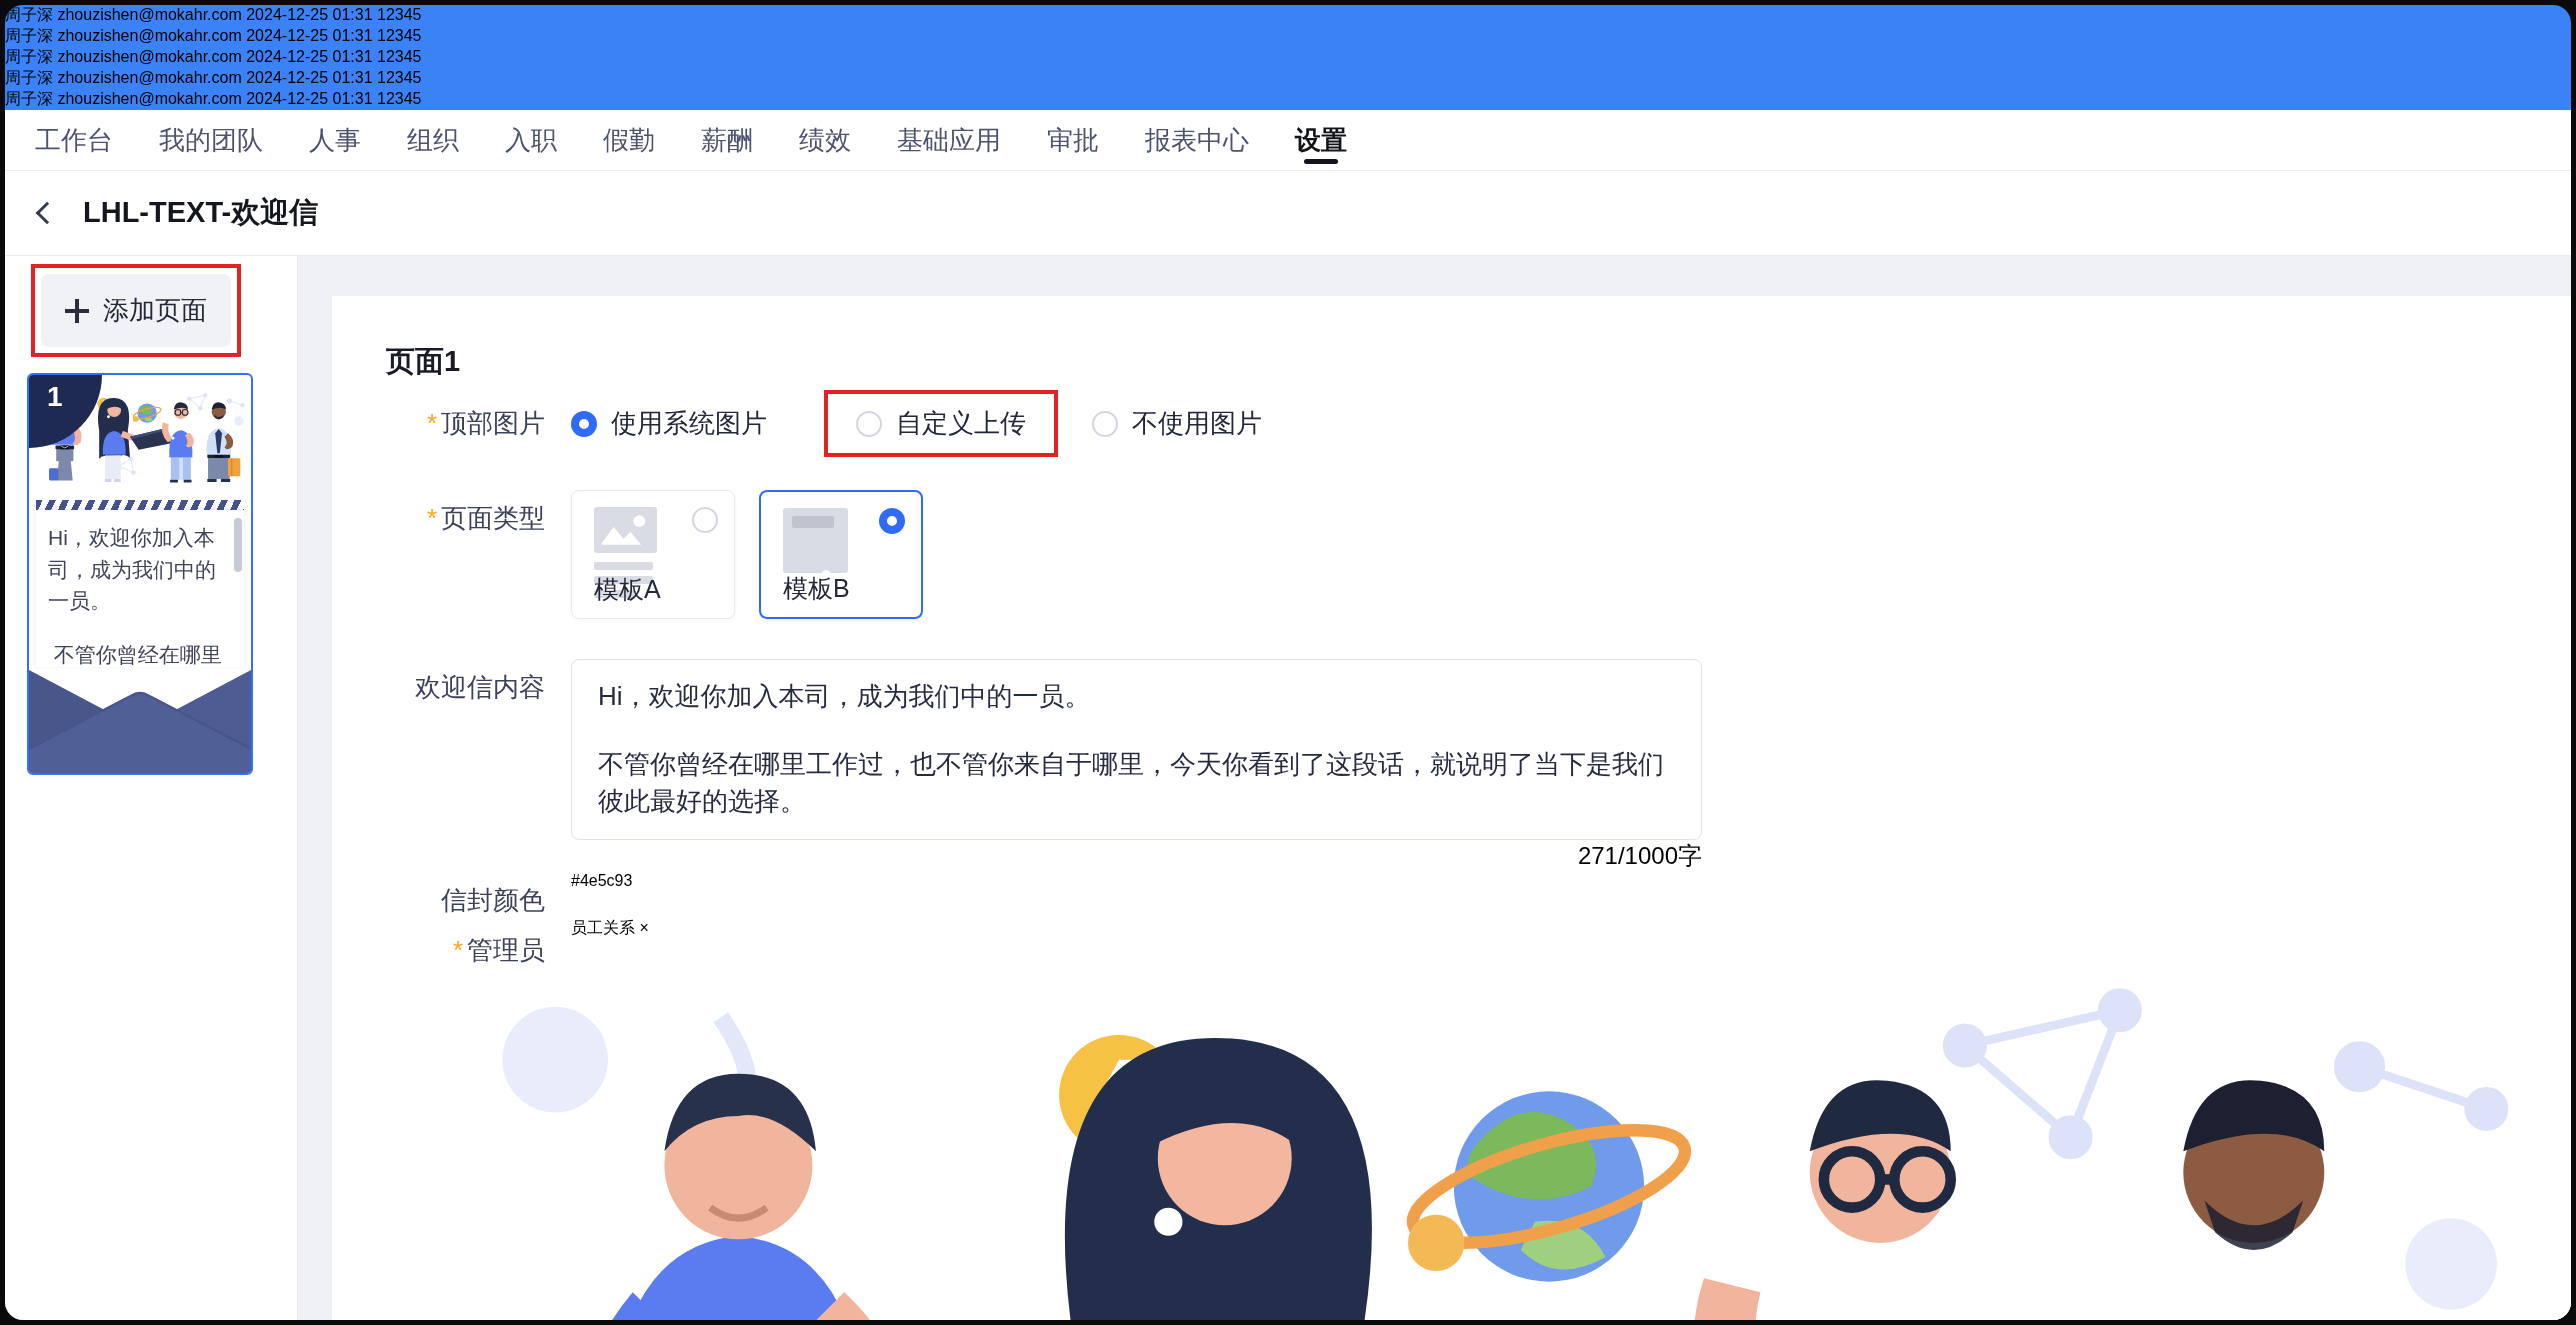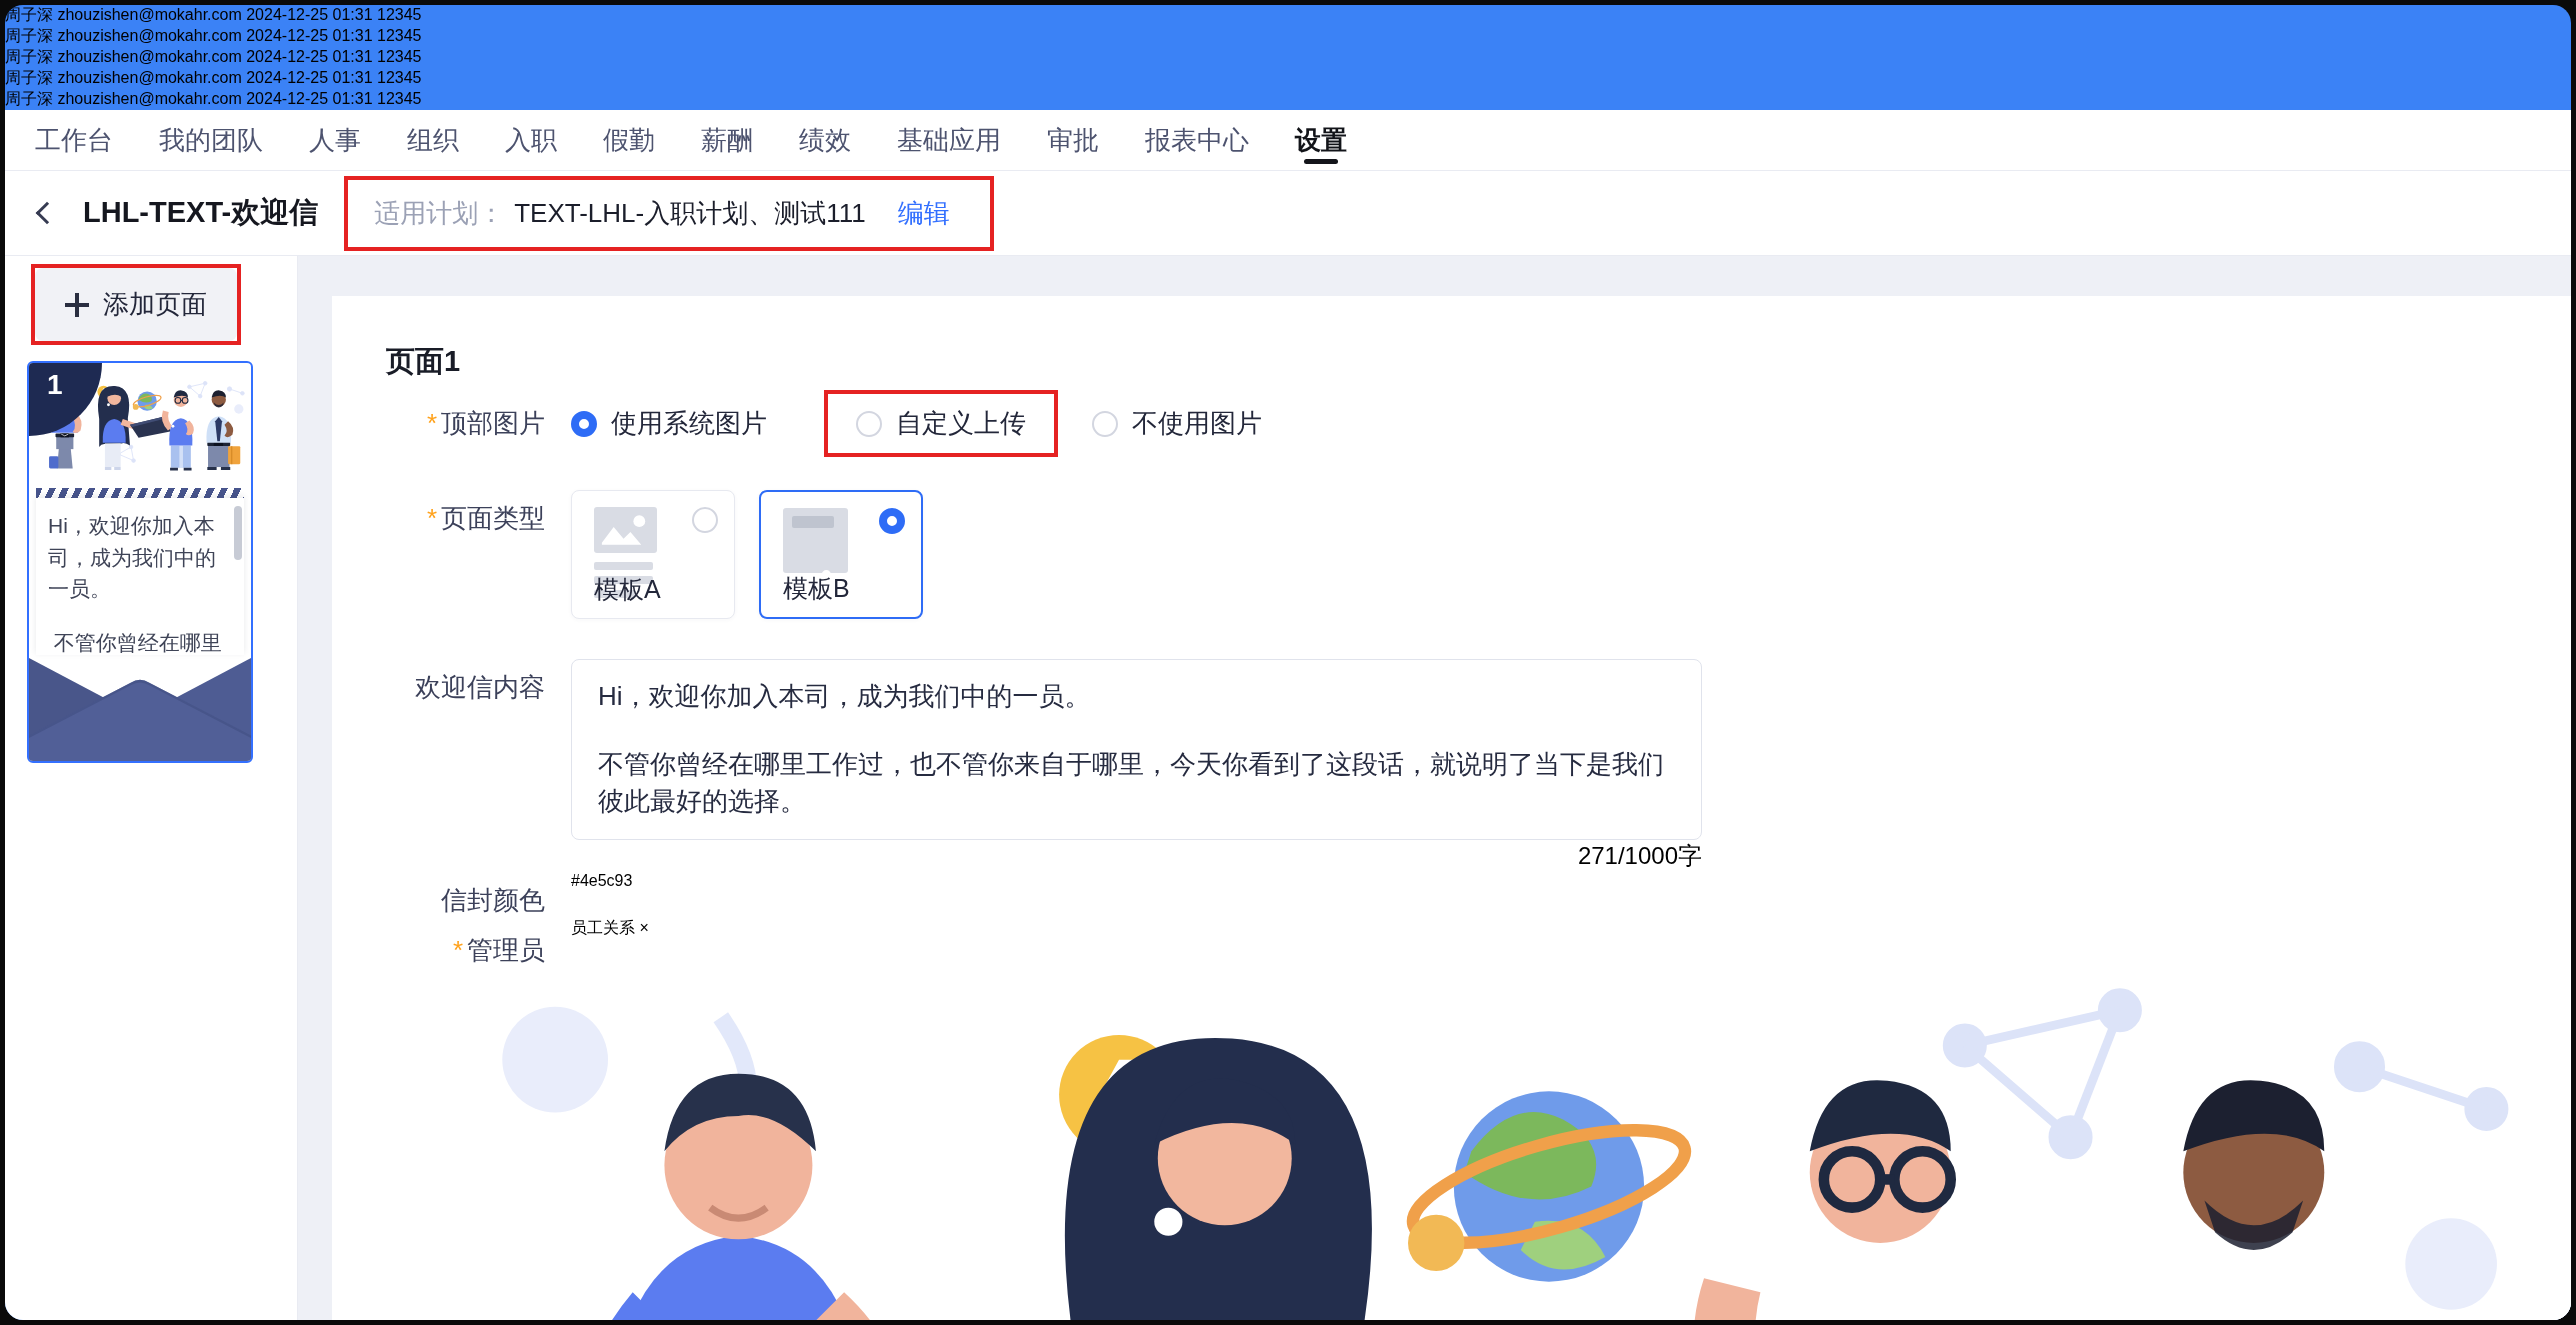--- a/index.html
+++ b/index.html
@@ -17,21 +17,21 @@
   .chev-left { width:16px; height:16px; border-left:3px solid #363b52; border-bottom:3px solid #363b52; transform:rotate(45deg); margin:0 6px 0 4px; cursor:pointer; }
   .doc-title { font-size:29px; font-weight:bold; color:#15171f; margin-left:22px; }
   .plan-annotation { margin-left:26px; border:4px solid #e52222; display:flex; align-items:center; padding:16px 40px 16px 26px; gap:10px; background:#fff; }
   .plan-label { font-size:26px; color:#9ba1b5; }
   .plan-value { font-size:26px; color:#1b1e2b; }
   .edit-link { font-size:26px; color:#3370ff; margin-left:22px; cursor:pointer; }
 
   
   .content { display:flex; height:1169px; }
   .sidebar { width:293px; background:#fff; border-right:1px solid #e9ebf2; position:relative; flex:0 0 293px; }
-  .add-annotation { margin:8px 0 0 26px; width:210px; border:4px solid #e52222; padding:0; background:#fff; }
+  .add-annotation { margin:8px 0 0 26px; width:210px; border:4px solid #e52222; padding:6px; background:#fff; }
   .add-btn { width:100%; height:73px; background:#f1f2f6; border-radius:8px; display:flex; align-items:center; justify-content:center; gap:14px; cursor:pointer; }
   .plus-icon { position:relative; width:24px; height:24px; }
   .plus-icon::before { content:""; position:absolute; left:0; top:10px; width:24px; height:4px; background:#2a2e40; }
   .plus-icon::after { content:""; position:absolute; left:10px; top:0; width:4px; height:24px; background:#2a2e40; }
   .add-label { font-size:26px; color:#23273a; }
 
   .thumb { position:relative; margin:16px 0 0 22px; width:226px; height:402px; border:2px solid #3370ff; border-radius:6px; background:#fff; overflow:hidden; cursor:pointer; }
   .thumb-illu { height:125px; overflow:hidden; }
   .thumb-illu svg { width:100%; height:125px; display:block; }
   .thumb-hatch { height:10px; margin:0 7px; background:repeating-linear-gradient(115deg,#47548c 0 6px,#ffffff 6px 12px); }
@@ -253,25 +253,20 @@
     <div class="nav-item">绩效</div>
     <div class="nav-item">基础应用</div>
     <div class="nav-item">审批</div>
     <div class="nav-item">报表中心</div>
     <div class="nav-item active">设置</div>
   </div>
 
   <div class="toolbar">
     <div class="chev-left"></div>
     <div class="doc-title">LHL-TEXT-欢迎信</div>
-    <div class="plan-annotation">
-      <span class="plan-label">适用计划：</span>
-      <span class="plan-value">TEXT-LHL-入职计划、测试111</span>
-      <span class="edit-link">编辑</span>
-    </div>
   </div>
 
   <div class="content">
 
     <div class="sidebar">
       <div class="add-annotation">
         <div class="add-btn">
           <span class="plus-icon"></span>
           <span class="add-label">添加页面</span>
         </div>

